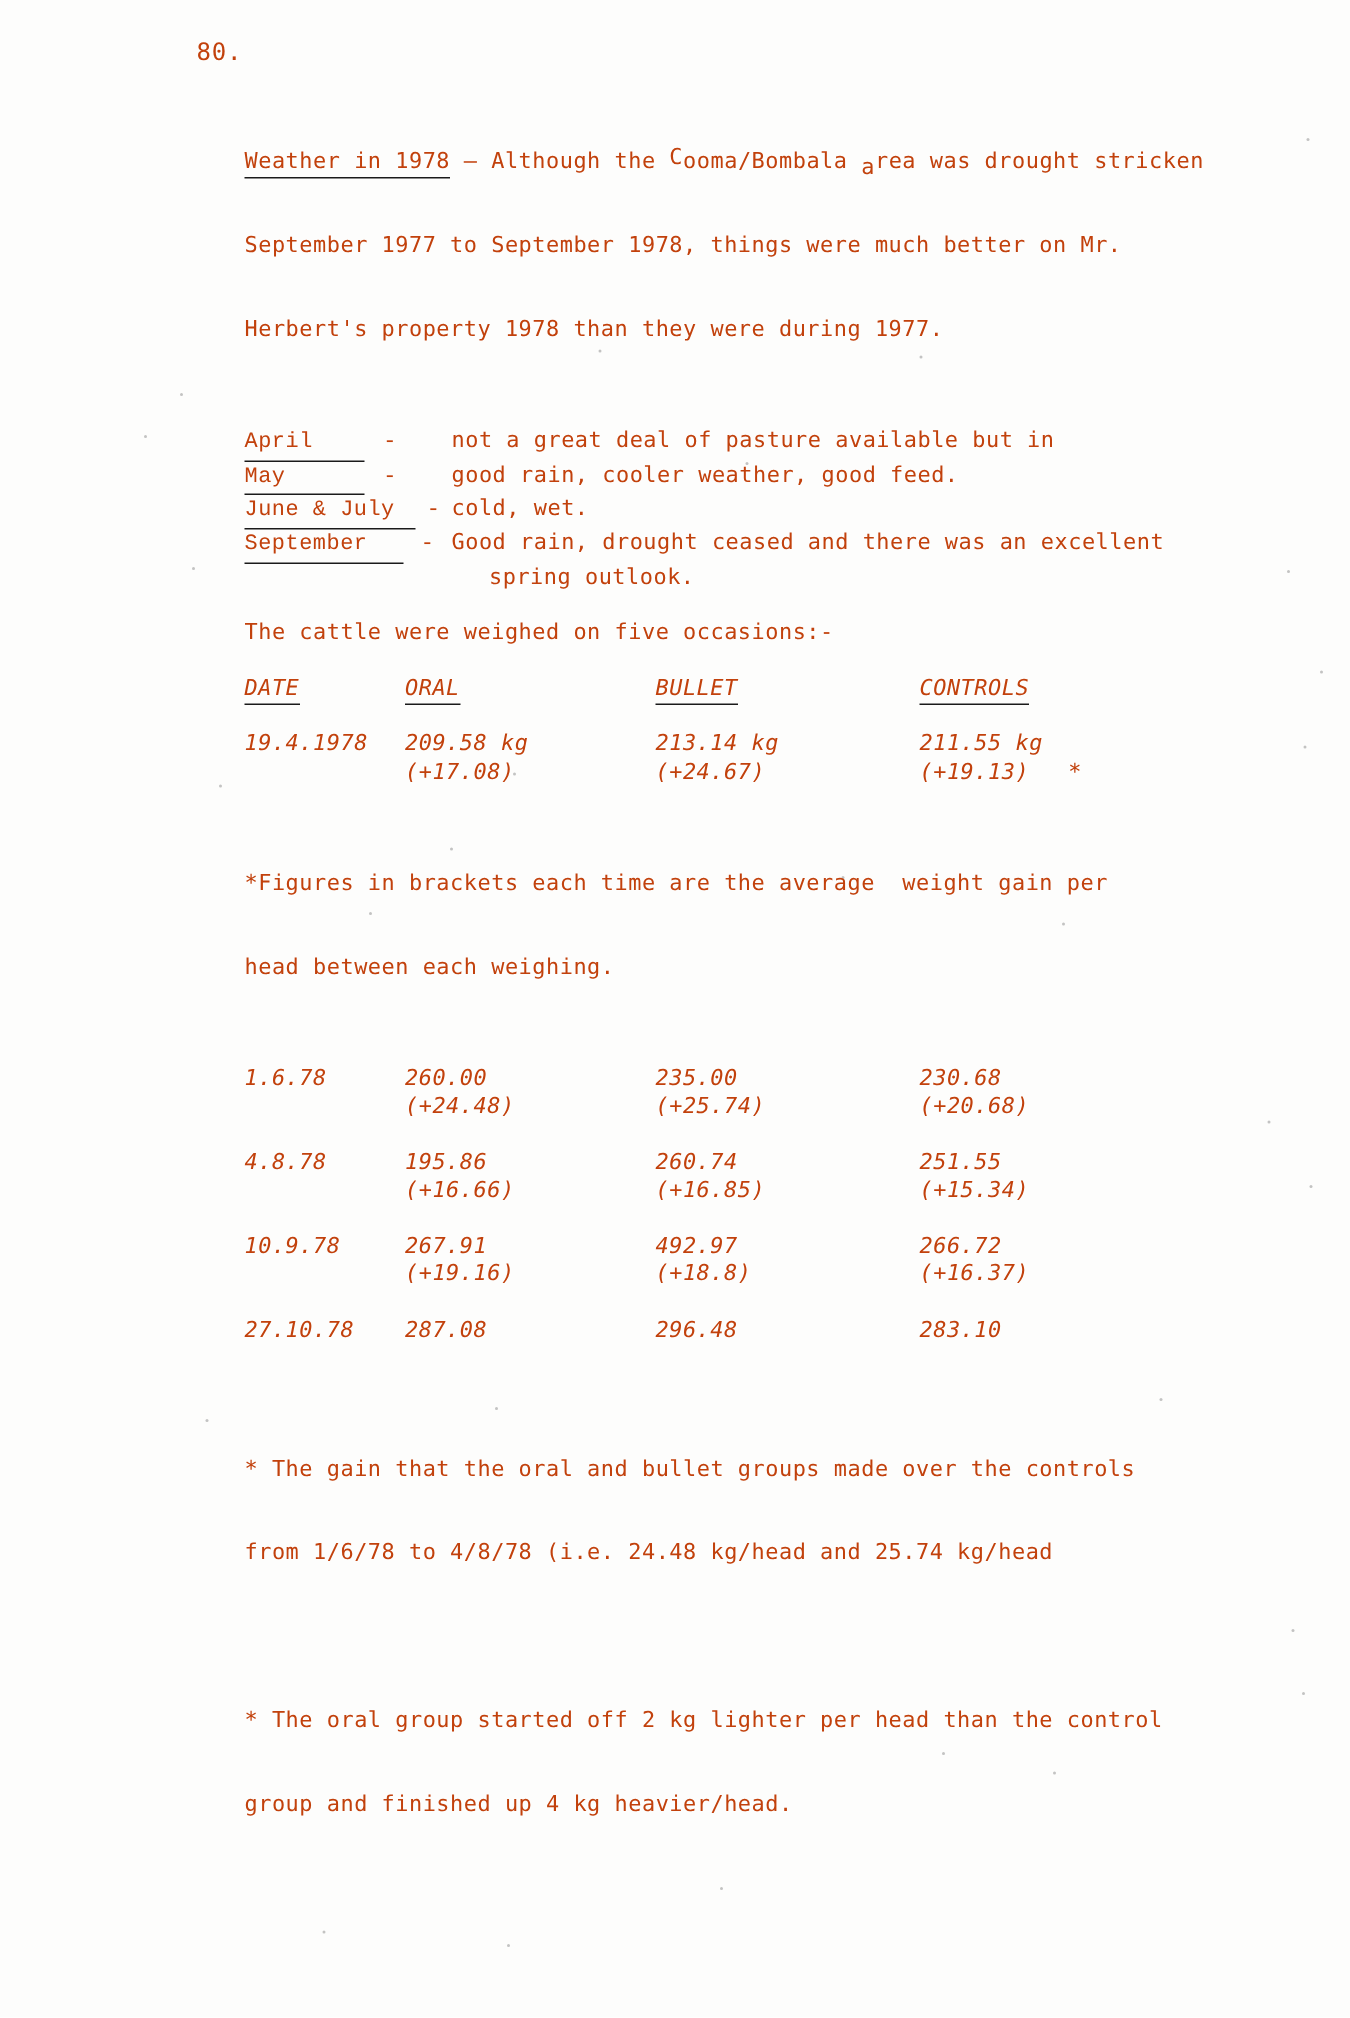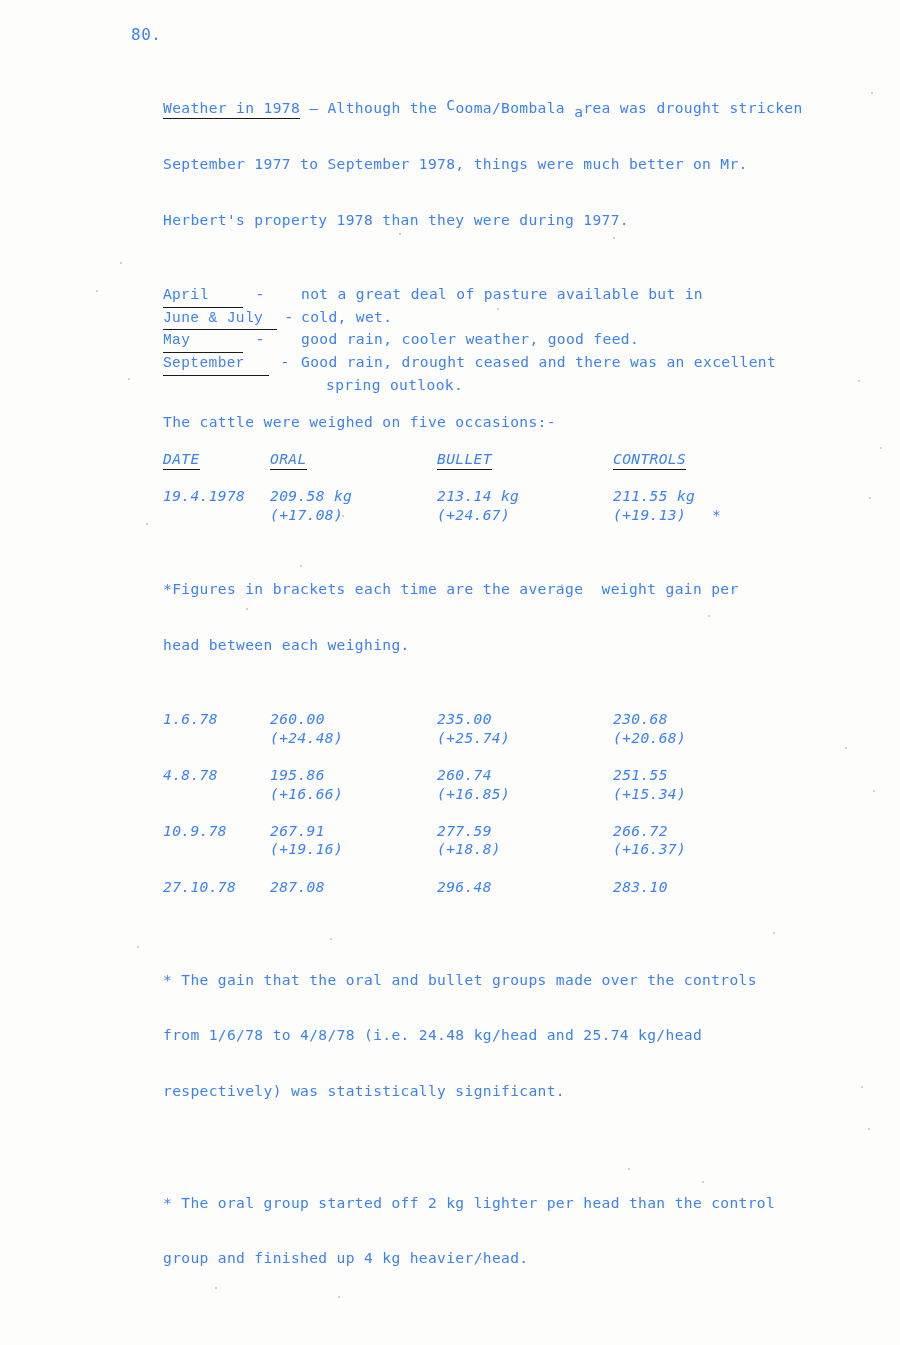--- a/index.html
+++ b/index.html
@@ -10,21 +10,21 @@
   }
   body {
     font-family: "DejaVu Sans Mono", "Liberation Mono", monospace;
   }
   .page {
     position: relative;
     width: 900px;
     height: 1345px;
     background: #fdfdfc;
     overflow: hidden;
-    color: #3b82f6;
+    color: #c2410c;
   }
   
   .speckles {
     position: absolute;
     inset: 0;
     pointer-events: none;
     opacity: 0.5;
   }
   .speckles i {
     position: absolute;
@@ -138,22 +138,22 @@
   <div class="body">
 
     <div class="para">
       <span class="line"><u class="tw">Weather in 1978</u><span> – Although the </span><sup class="raise">C</sup><span>ooma/Bombala </span><sub class="drop">a</sub><span>rea was drought stricken</span></span>
       <span class="line">September 1977 to September 1978, things were much better on Mr.</span>
       <span class="line">Herbert's property 1978 than they were during 1977.</span>
     </div>
 
     <div class="months">
       <span class="month-row"><u class="tw m-name" style="width:80px">April</u><span class="m-name" style="width:34px;text-align:center">-</span><span class="m-name" style="width:24px"></span><span>not a great deal of pasture available but in</span></span>
+      <span class="month-row"><u class="tw m-name" style="width:80px">May</u><span class="m-name" style="width:34px;text-align:center">-</span><span class="m-name" style="width:24px"></span><span>good rain, cooler weather, good feed.</span></span>
       <span class="month-row"><u class="tw m-name" style="width:114px">June &amp; July</u><span class="m-name" style="width:24px;text-align:center">-</span><span>cold, wet.</span></span>
-      <span class="month-row"><u class="tw m-name" style="width:80px">May</u><span class="m-name" style="width:34px;text-align:center">-</span><span class="m-name" style="width:24px"></span><span>good rain, cooler weather, good feed.</span></span>
       <span class="month-row"><u class="tw m-name" style="width:106px">September</u><span class="m-name" style="width:32px;text-align:center">-</span><span>Good rain, drought ceased and there was an excellent</span></span>
       <span class="month-row"><span class="m-name" style="width:163px"></span><span>spring outlook.</span></span>
     </div>
 
     <div class="para">The cattle were weighed on five occasions:-</div>
 
     <table class="wtable">
       <tbody>
           <tr class="hdr-row">
         <th class="col-date"><u class="tw">DATE</u></th>
@@ -191,41 +191,40 @@
         <td><span>195.86</span><span class="gain">(+16.66)</span></td>
         <td><span>260.74</span><span class="gain">(+16.85)</span></td>
         <td><span>251.55</span><span class="gain">(+15.34)</span></td>
       </tr>
       <tr class="row-gap">
             <td colspan="4"></td>
           </tr>
       <tr>
         <td>10.9.78</td>
         <td><span>267.91</span><span class="gain">(+19.16)</span></td>
-        <td><span>277.59</span><span class="gain">(+18.8)</span></td>
+        <td><span>492.97</span><span class="gain">(+18.8)</span></td>
         <td><span>266.72</span><span class="gain">(+16.37)</span></td>
       </tr>
       <tr class="row-gap">
             <td colspan="4"></td>
           </tr>
       <tr>
         <td>27.10.78</td>
         <td>287.08</td>
         <td>296.48</td>
         <td>283.10</td>
       </tr>
     </tbody>
       </table>
 
     <div class="sec-gap"></div>
 
     <div class="para">
       <span class="line">* The gain that the oral and bullet groups made over the controls</span>
       <span class="line">from 1/6/78 to 4/8/78 (i.e. 24.48 kg/head and 25.74 kg/head</span>
-      <span class="line">respectively) was statistically significant.</span>
     </div>
 
     <div class="para">
       <span class="line">* The oral group started off 2 kg lighter per head than the control</span>
       <span class="line">group and finished up 4 kg heavier/head.</span>
     </div>
 
     <div class="para">
       
       

